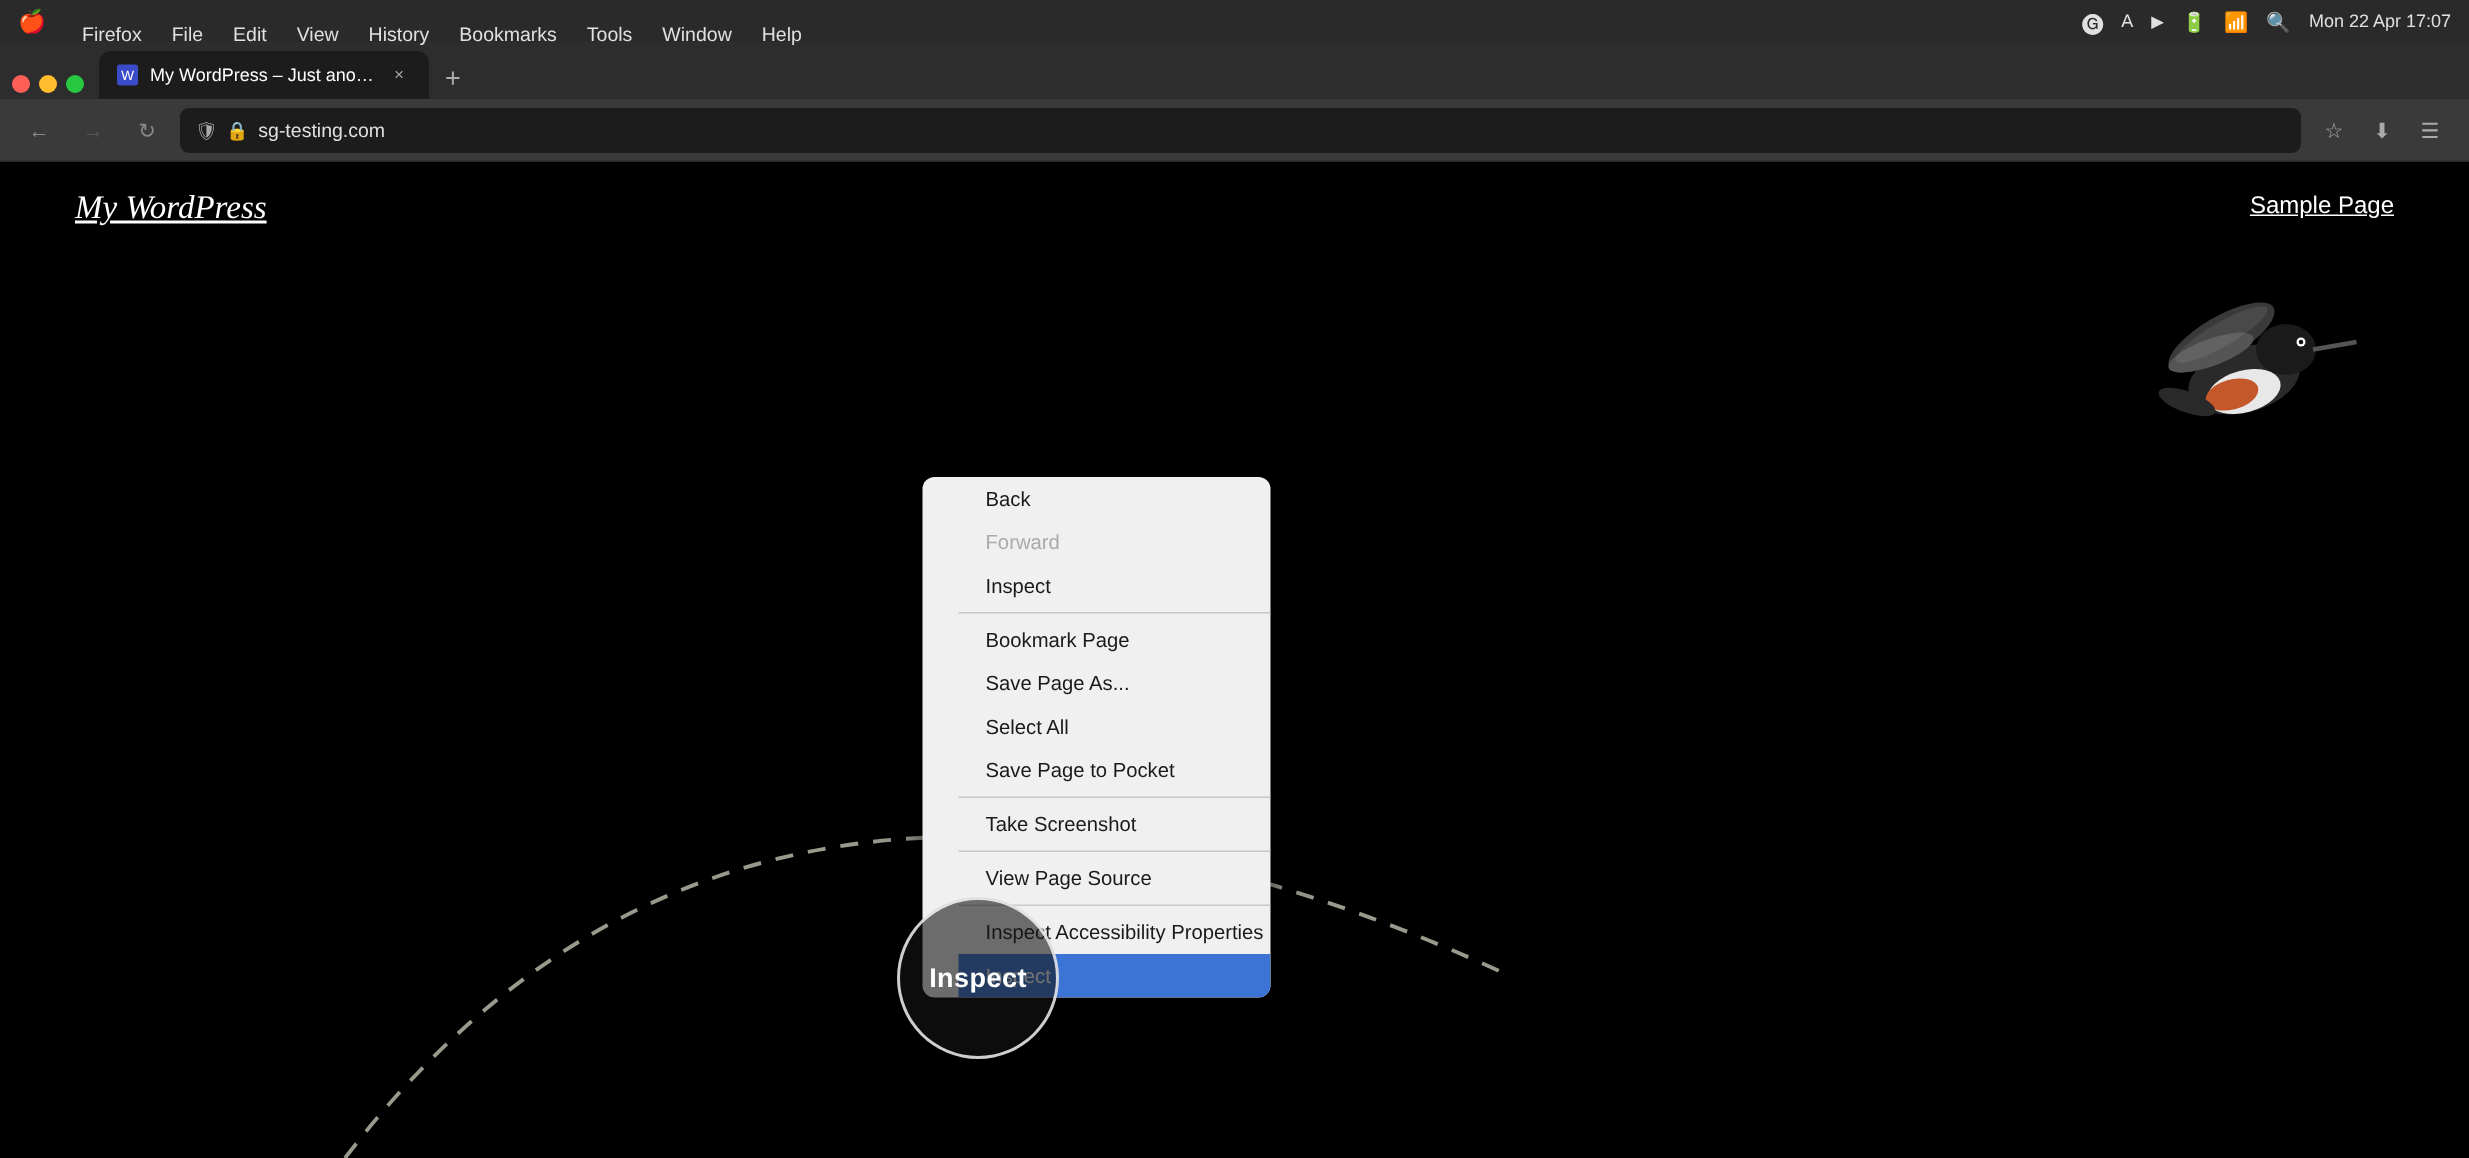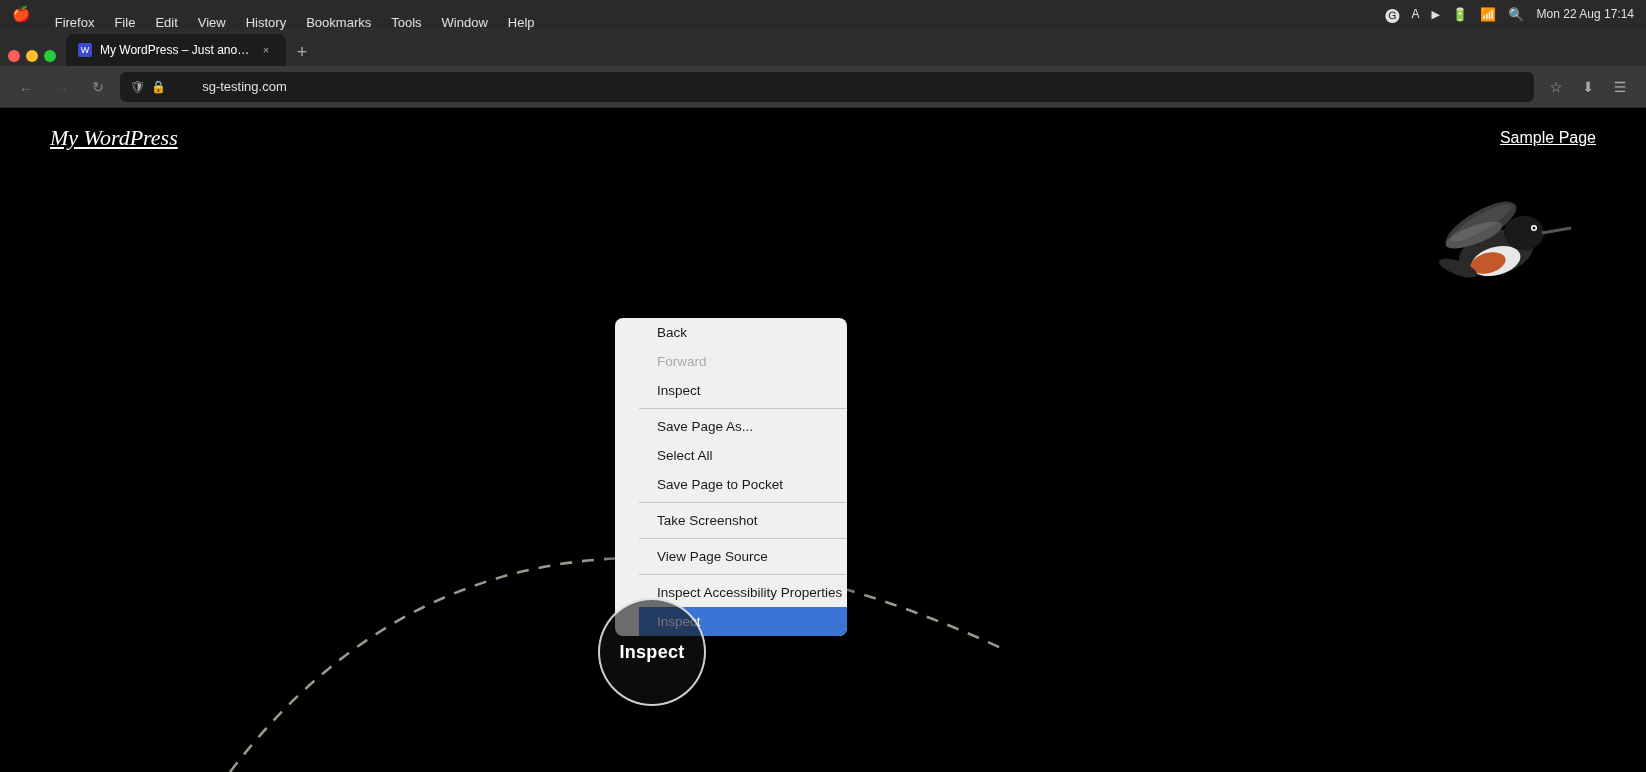--- a/index.html
+++ b/index.html
@@ -83,21 +83,21 @@
       background: #1c1c1c;
       border-radius: 6px;
       display: flex;
       align-items: center;
       padding: 0 10px;
       gap: 6px;
       font-size: 13px;
       color: #e0e0e0;
     }
     .address-icon { color: #aaa; font-size: 12px; }
-    .address-text { flex: 1; font-size: 13px; color: #e0e0e0; margin-left: 30px; }
+    .address-text { flex: 1; font-size: 13px; color: #e0e0e0; }
     .nav-right-icons {
       display: flex;
       gap: 4px;
     }
     .nav-right-icon {
       width: 28px; height: 28px;
       display: flex; align-items: center; justify-content: center;
       color: #aaa; font-size: 14px; cursor: pointer; border-radius: 50%;
     }
 
@@ -210,21 +210,21 @@
   <span class="menubar-item">Tools</span>
   <span class="menubar-item">Window</span>
   <span class="menubar-item">Help</span>
   <div class="menubar-right">
     <span style="font-size:14px;">🅖</span>
     <span style="font-size:12px;">A</span>
     <span style="font-size:11px;">▶</span>
     <span style="font-size:13px;">🔋</span>
     <span style="font-size:13px;">📶</span>
     <span style="font-size:13px;">🔍</span>
-    <span style="font-size:12px; color:#e0e0e0;">Mon 22 Aug  17:14</span>
+    <span style="font-size:12px; color:#e0e0e0;">Mon 22 Apr  17:07</span>
   </div>
 </div>
 
 <div class="tab-bar">
 
   <div style="display:flex; gap:6px; align-items:center; margin-right:8px; margin-bottom:4px;">
     <div style="width:12px;height:12px;border-radius:50%;background:#ff5f57;"></div>
     <div style="width:12px;height:12px;border-radius:50%;background:#ffbd2e;"></div>
     <div style="width:12px;height:12px;border-radius:50%;background:#28c840;"></div>
   </div>
@@ -285,20 +285,21 @@
     <ellipse cx="52" cy="105" rx="20" ry="7" fill="#2a2a2a" transform="rotate(20 52 105)"></ellipse>
 
     <ellipse cx="75" cy="60" rx="35" ry="8" fill="rgba(255,255,255,0.08)" transform="rotate(-30 75 60)"></ellipse>
   </svg>
 
   <div class="context-menu">
     <div class="context-menu-item">Back</div>
     <div class="context-menu-item disabled">Forward</div>
     <div class="context-menu-item">Inspect</div>
     <div class="context-menu-divider"></div>
+    <div class="context-menu-item">Bookmark Page</div>
     <div class="context-menu-item">Save Page As...</div>
     <div class="context-menu-item">Select All</div>
     <div class="context-menu-item">Save Page to Pocket</div>
     <div class="context-menu-divider"></div>
     <div class="context-menu-item">Take Screenshot</div>
     <div class="context-menu-divider"></div>
     <div class="context-menu-item">View Page Source</div>
     <div class="context-menu-divider"></div>
     <div class="context-menu-item">Inspect Accessibility Properties</div>
     <div class="context-menu-item highlighted">Inspect</div>

